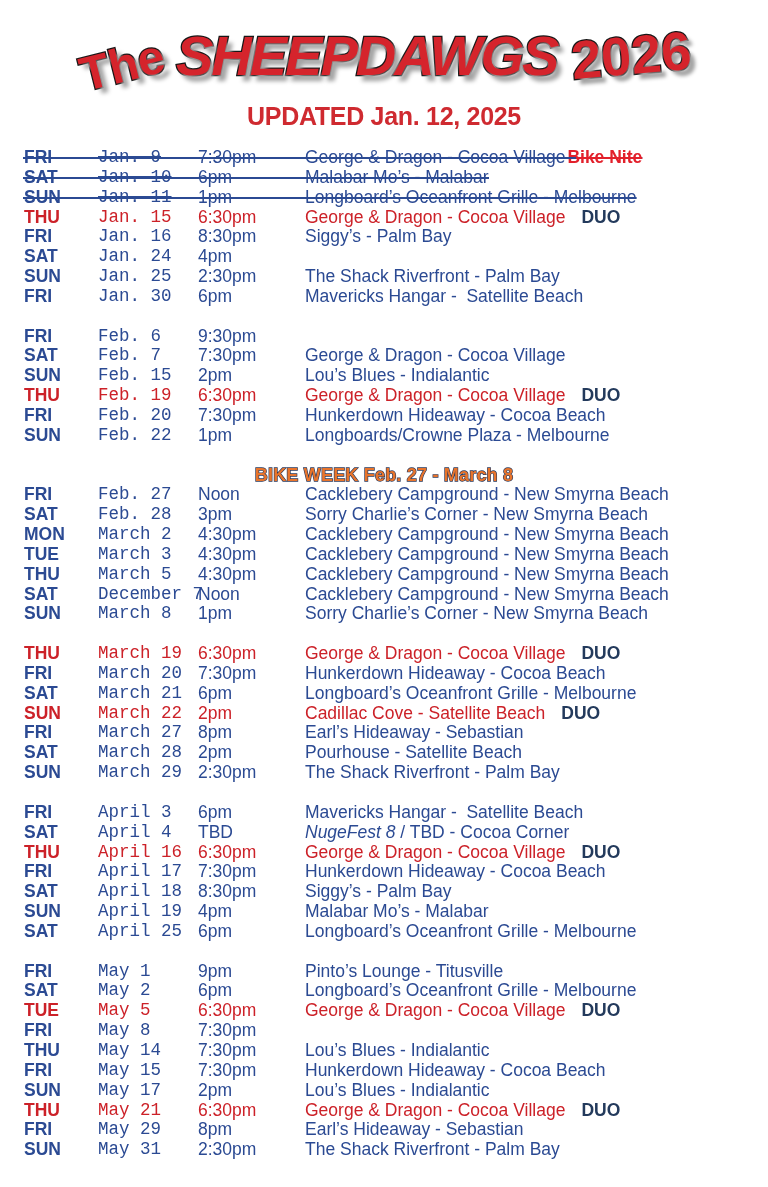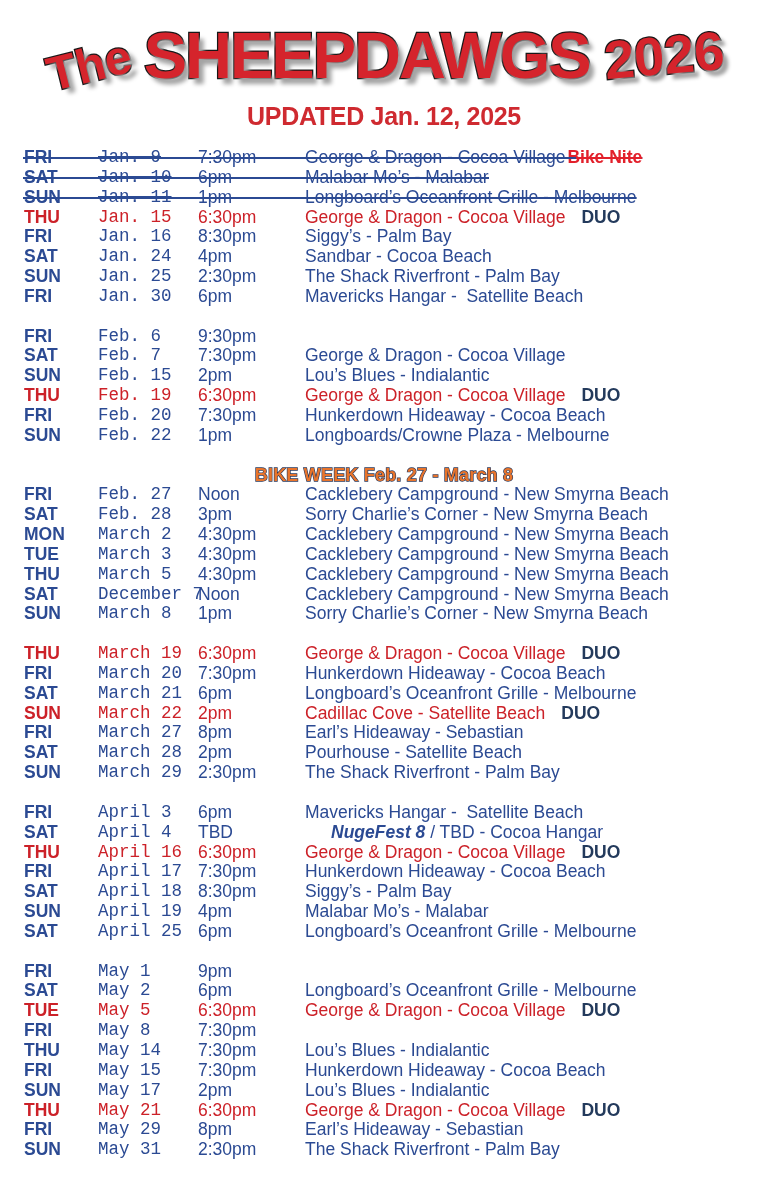--- a/index.html
+++ b/index.html
@@ -32,21 +32,21 @@
     align-items:center;
     gap:14px;
     font-weight:bold;
     color:var(--title-red);
     -webkit-text-stroke:2.5px #171717;
     paint-order:stroke fill;
     text-shadow:5px 6px 4px #a3a3a3;
     white-space:nowrap;
   }
   .title-the{ font-size:48px; transform:rotate(-14deg) translateY(10px); }
-  .title-name{ font-size:65px; letter-spacing:-2px; }
+  .title-name{ font-size:56px; letter-spacing:-2px;font-style:italic; }
   .title-year{ font-size:54px; transform:rotate(-5deg); }
   
   .updated-line{
     position:absolute;
     top:102px; left:0;
     width:100%;
     text-align:center;
     font-size:25px;
     font-weight:bold;
     letter-spacing:-0.3px;
@@ -65,21 +65,21 @@
     font-size:17.5px;
     color:var(--text-blue);
     white-space:pre;
   }
   .row.red{ color:var(--text-red); }
   .cell{ position:absolute; top:0; }
   .c-day{ left:24px;font-weight:bold; }
   .c-date{ left:98px;font-family:Liberation Mono, monospace; }
   .c-time{ left:198px; }
   .c-venue{ left:305px; }
-  .venue-em{ font-weight:bold; font-style:italic;margin-left:26px; }
+  .venue-em{ font-weight:normal; font-style:italic; }
   .note{ font-weight:bold; }
   .note-duo{ color:var(--duo-navy); margin-left:16px; }
   .note-bike{ color:var(--bike-red); margin-left:2px; }
   .spacer{ height:19.85px; }
   .bw-header{
     height:19.85px;
     line-height:19.85px;
     text-align:center;
     font-weight:bold;
     font-size:18px;
@@ -113,21 +113,21 @@
   </div>
 
   <div class="updated-line">UPDATED Jan. 12, 2025</div>
 
   <div class="schedule">
       <div class="row struck"><span class="cell c-day">FRI</span><span class="cell c-date">Jan. 9</span><span class="cell c-time">7:30pm</span><span class="cell c-venue"><span class="venue-text">George &amp; Dragon - Cocoa Village</span><span class="note note-bike">Bike Nite</span></span><div class="strike-line" style="width: 553.391px;"></div></div>
       <div class="row struck"><span class="cell c-day">SAT</span><span class="cell c-date">Jan. 10</span><span class="cell c-time">6pm</span><span class="cell c-venue"><span class="venue-text">Malabar Mo’s - Malabar</span></span><div class="strike-line" style="width: 465.5px;"></div></div>
       <div class="row struck"><span class="cell c-day">SUN</span><span class="cell c-date">Jan. 11</span><span class="cell c-time">1pm</span><span class="cell c-venue"><span class="venue-text">Longboard’s Oceanfront Grille - Melbourne</span></span><div class="strike-line" style="width: 613.391px;"></div></div>
       <div class="row red"><span class="cell c-day">THU</span><span class="cell c-date">Jan. 15</span><span class="cell c-time">6:30pm</span><span class="cell c-venue"><span class="venue-text">George &amp; Dragon - Cocoa Village</span><span class="note note-duo">DUO</span></span></div>
       <div class="row"><span class="cell c-day">FRI</span><span class="cell c-date">Jan. 16</span><span class="cell c-time">8:30pm</span><span class="cell c-venue"><span class="venue-text">Siggy’s - Palm Bay</span></span></div>
-      <div class="row"><span class="cell c-day">SAT</span><span class="cell c-date">Jan. 24</span><span class="cell c-time">4pm</span><span class="cell c-venue"><span class="venue-text">Sandbar - Cocoa Beach</span></span></div>
+      <div class="row"><span class="cell c-day">SAT</span><span class="cell c-date">Jan. 24</span><span class="cell c-time">4pm</span></div>
       <div class="row"><span class="cell c-day">SUN</span><span class="cell c-date">Jan. 25</span><span class="cell c-time">2:30pm</span><span class="cell c-venue"><span class="venue-text">The Shack Riverfront - Palm Bay</span></span></div>
       <div class="row"><span class="cell c-day">FRI</span><span class="cell c-date">Jan. 30</span><span class="cell c-time">6pm</span><span class="cell c-venue"><span class="venue-text">Mavericks Hangar -  Satellite Beach</span></span></div>
       <div class="spacer"></div>
       <div class="row"><span class="cell c-day">FRI</span><span class="cell c-date">Feb. 6</span><span class="cell c-time">9:30pm</span></div>
       <div class="row"><span class="cell c-day">SAT</span><span class="cell c-date">Feb. 7</span><span class="cell c-time">7:30pm</span><span class="cell c-venue"><span class="venue-text">George &amp; Dragon - Cocoa Village</span></span></div>
       <div class="row"><span class="cell c-day">SUN</span><span class="cell c-date">Feb. 15</span><span class="cell c-time">2pm</span><span class="cell c-venue"><span class="venue-text">Lou’s Blues - Indialantic</span></span></div>
       <div class="row red"><span class="cell c-day">THU</span><span class="cell c-date">Feb. 19</span><span class="cell c-time">6:30pm</span><span class="cell c-venue"><span class="venue-text">George &amp; Dragon - Cocoa Village</span><span class="note note-duo">DUO</span></span></div>
       <div class="row"><span class="cell c-day">FRI</span><span class="cell c-date">Feb. 20</span><span class="cell c-time">7:30pm</span><span class="cell c-venue"><span class="venue-text">Hunkerdown Hideaway - Cocoa Beach</span></span></div>
       <div class="row"><span class="cell c-day">SUN</span><span class="cell c-date">Feb. 22</span><span class="cell c-time">1pm</span><span class="cell c-venue"><span class="venue-text">Longboards/Crowne Plaza - Melbourne</span></span></div>
       <div class="spacer"></div>
@@ -142,28 +142,28 @@
       <div class="spacer"></div>
       <div class="row red"><span class="cell c-day">THU</span><span class="cell c-date">March 19</span><span class="cell c-time">6:30pm</span><span class="cell c-venue"><span class="venue-text">George &amp; Dragon - Cocoa Village</span><span class="note note-duo">DUO</span></span></div>
       <div class="row"><span class="cell c-day">FRI</span><span class="cell c-date">March 20</span><span class="cell c-time">7:30pm</span><span class="cell c-venue"><span class="venue-text">Hunkerdown Hideaway - Cocoa Beach</span></span></div>
       <div class="row"><span class="cell c-day">SAT</span><span class="cell c-date">March 21</span><span class="cell c-time">6pm</span><span class="cell c-venue"><span class="venue-text">Longboard’s Oceanfront Grille - Melbourne</span></span></div>
       <div class="row red"><span class="cell c-day">SUN</span><span class="cell c-date">March 22</span><span class="cell c-time">2pm</span><span class="cell c-venue"><span class="venue-text">Cadillac Cove - Satellite Beach</span><span class="note note-duo">DUO</span></span></div>
       <div class="row"><span class="cell c-day">FRI</span><span class="cell c-date">March 27</span><span class="cell c-time">8pm</span><span class="cell c-venue"><span class="venue-text">Earl’s Hideaway - Sebastian</span></span></div>
       <div class="row"><span class="cell c-day">SAT</span><span class="cell c-date">March 28</span><span class="cell c-time">2pm</span><span class="cell c-venue"><span class="venue-text">Pourhouse - Satellite Beach</span></span></div>
       <div class="row"><span class="cell c-day">SUN</span><span class="cell c-date">March 29</span><span class="cell c-time">2:30pm</span><span class="cell c-venue"><span class="venue-text">The Shack Riverfront - Palm Bay</span></span></div>
       <div class="spacer"></div>
       <div class="row"><span class="cell c-day">FRI</span><span class="cell c-date">April 3</span><span class="cell c-time">6pm</span><span class="cell c-venue"><span class="venue-text">Mavericks Hangar -  Satellite Beach</span></span></div>
-      <div class="row"><span class="cell c-day">SAT</span><span class="cell c-date">April 4</span><span class="cell c-time">TBD</span><span class="cell c-venue"><span class="venue-text"><span class="venue-em">NugeFest 8</span><span> / TBD - Cocoa Hangar</span></span></span></div>
+      <div class="row"><span class="cell c-day">SAT</span><span class="cell c-date">April 4</span><span class="cell c-time">TBD</span><span class="cell c-venue"><span class="venue-text"><span class="venue-em">NugeFest 8</span><span> / TBD - Cocoa Corner</span></span></span></div>
       <div class="row red"><span class="cell c-day">THU</span><span class="cell c-date">April 16</span><span class="cell c-time">6:30pm</span><span class="cell c-venue"><span class="venue-text">George &amp; Dragon - Cocoa Village</span><span class="note note-duo">DUO</span></span></div>
       <div class="row"><span class="cell c-day">FRI</span><span class="cell c-date">April 17</span><span class="cell c-time">7:30pm</span><span class="cell c-venue"><span class="venue-text">Hunkerdown Hideaway - Cocoa Beach</span></span></div>
       <div class="row"><span class="cell c-day">SAT</span><span class="cell c-date">April 18</span><span class="cell c-time">8:30pm</span><span class="cell c-venue"><span class="venue-text">Siggy’s - Palm Bay</span></span></div>
       <div class="row"><span class="cell c-day">SUN</span><span class="cell c-date">April 19</span><span class="cell c-time">4pm</span><span class="cell c-venue"><span class="venue-text">Malabar Mo’s - Malabar</span></span></div>
       <div class="row"><span class="cell c-day">SAT</span><span class="cell c-date">April 25</span><span class="cell c-time">6pm</span><span class="cell c-venue"><span class="venue-text">Longboard’s Oceanfront Grille - Melbourne</span></span></div>
       <div class="spacer"></div>
-      <div class="row"><span class="cell c-day">FRI</span><span class="cell c-date">May 1</span><span class="cell c-time">9pm</span></div>
+      <div class="row"><span class="cell c-day">FRI</span><span class="cell c-date">May 1</span><span class="cell c-time">9pm</span><span class="cell c-venue"><span class="venue-text">Pinto’s Lounge - Titusville</span></span></div>
       <div class="row"><span class="cell c-day">SAT</span><span class="cell c-date">May 2</span><span class="cell c-time">6pm</span><span class="cell c-venue"><span class="venue-text">Longboard’s Oceanfront Grille - Melbourne</span></span></div>
       <div class="row red"><span class="cell c-day">TUE</span><span class="cell c-date">May 5</span><span class="cell c-time">6:30pm</span><span class="cell c-venue"><span class="venue-text">George &amp; Dragon - Cocoa Village</span><span class="note note-duo">DUO</span></span></div>
       <div class="row"><span class="cell c-day">FRI</span><span class="cell c-date">May 8</span><span class="cell c-time">7:30pm</span></div>
       <div class="row"><span class="cell c-day">THU</span><span class="cell c-date">May 14</span><span class="cell c-time">7:30pm</span><span class="cell c-venue"><span class="venue-text">Lou’s Blues - Indialantic</span></span></div>
       <div class="row"><span class="cell c-day">FRI</span><span class="cell c-date">May 15</span><span class="cell c-time">7:30pm</span><span class="cell c-venue"><span class="venue-text">Hunkerdown Hideaway - Cocoa Beach</span></span></div>
       <div class="row"><span class="cell c-day">SUN</span><span class="cell c-date">May 17</span><span class="cell c-time">2pm</span><span class="cell c-venue"><span class="venue-text">Lou’s Blues - Indialantic</span></span></div>
       <div class="row red"><span class="cell c-day">THU</span><span class="cell c-date">May 21</span><span class="cell c-time">6:30pm</span><span class="cell c-venue"><span class="venue-text">George &amp; Dragon - Cocoa Village</span><span class="note note-duo">DUO</span></span></div>
       <div class="row"><span class="cell c-day">FRI</span><span class="cell c-date">May 29</span><span class="cell c-time">8pm</span><span class="cell c-venue"><span class="venue-text">Earl’s Hideaway - Sebastian</span></span></div>
       <div class="row"><span class="cell c-day">SUN</span><span class="cell c-date">May 31</span><span class="cell c-time">2:30pm</span><span class="cell c-venue"><span class="venue-text">The Shack Riverfront - Palm Bay</span></span></div>
     </div>

